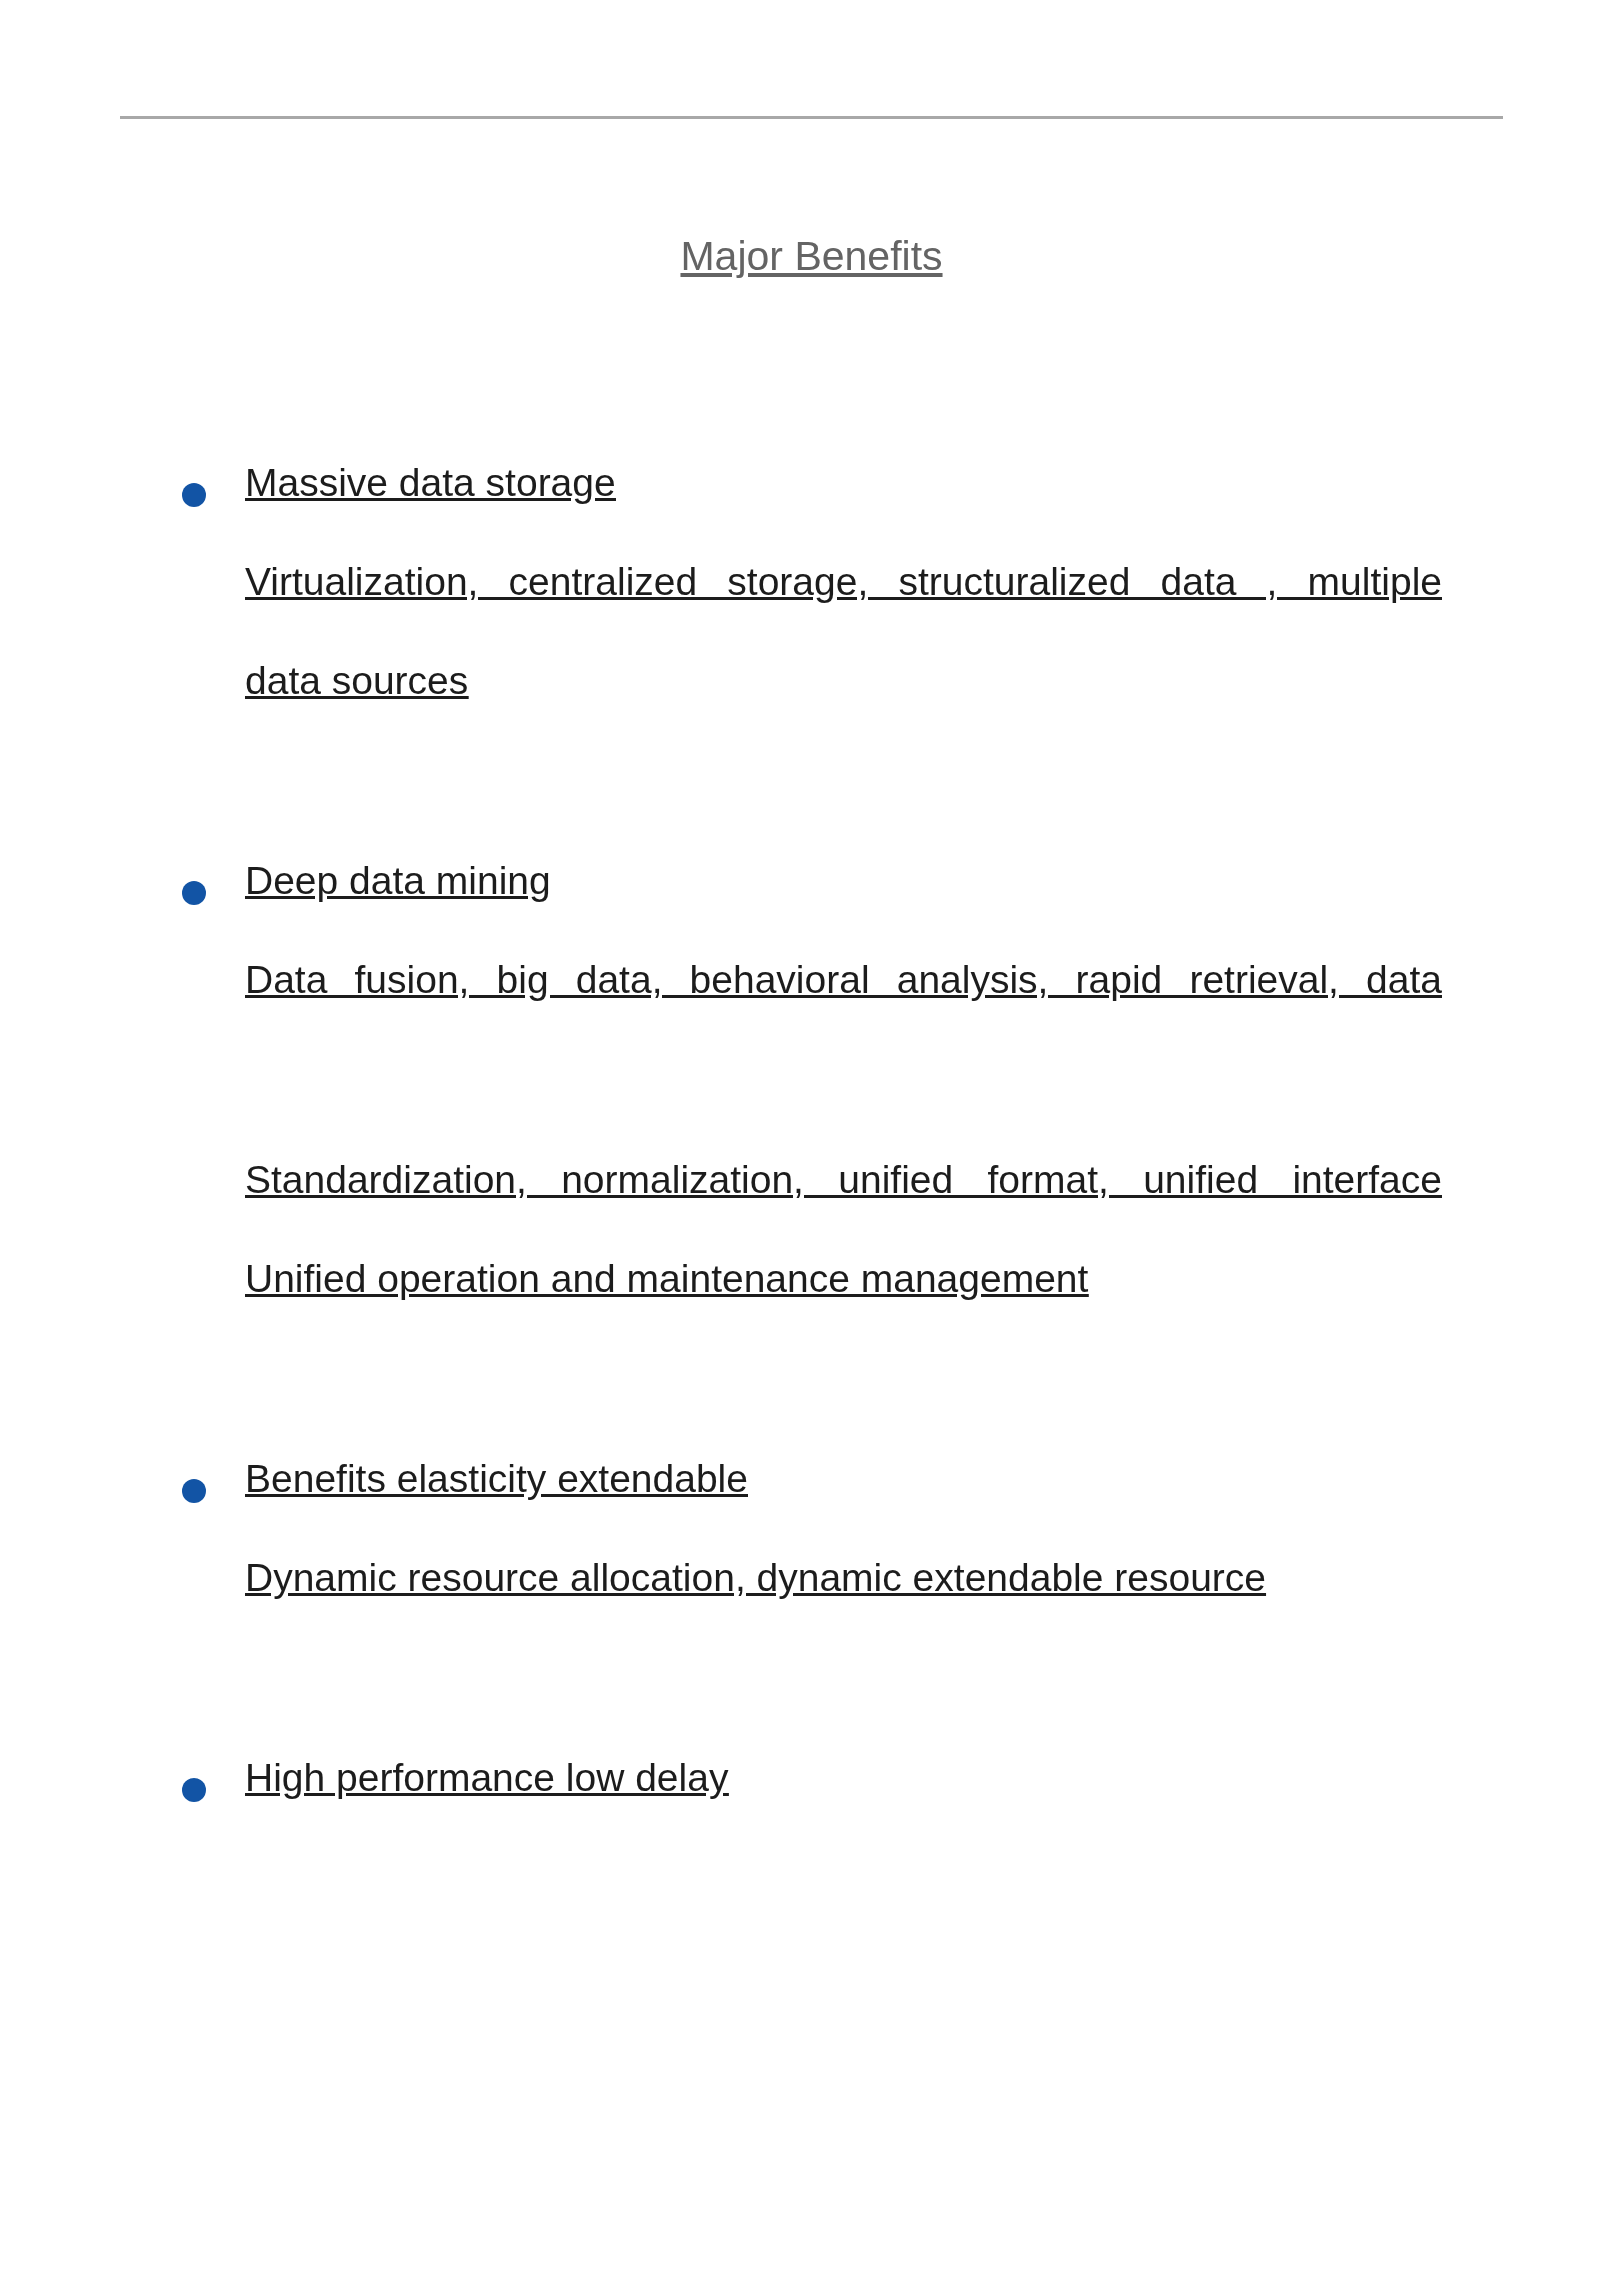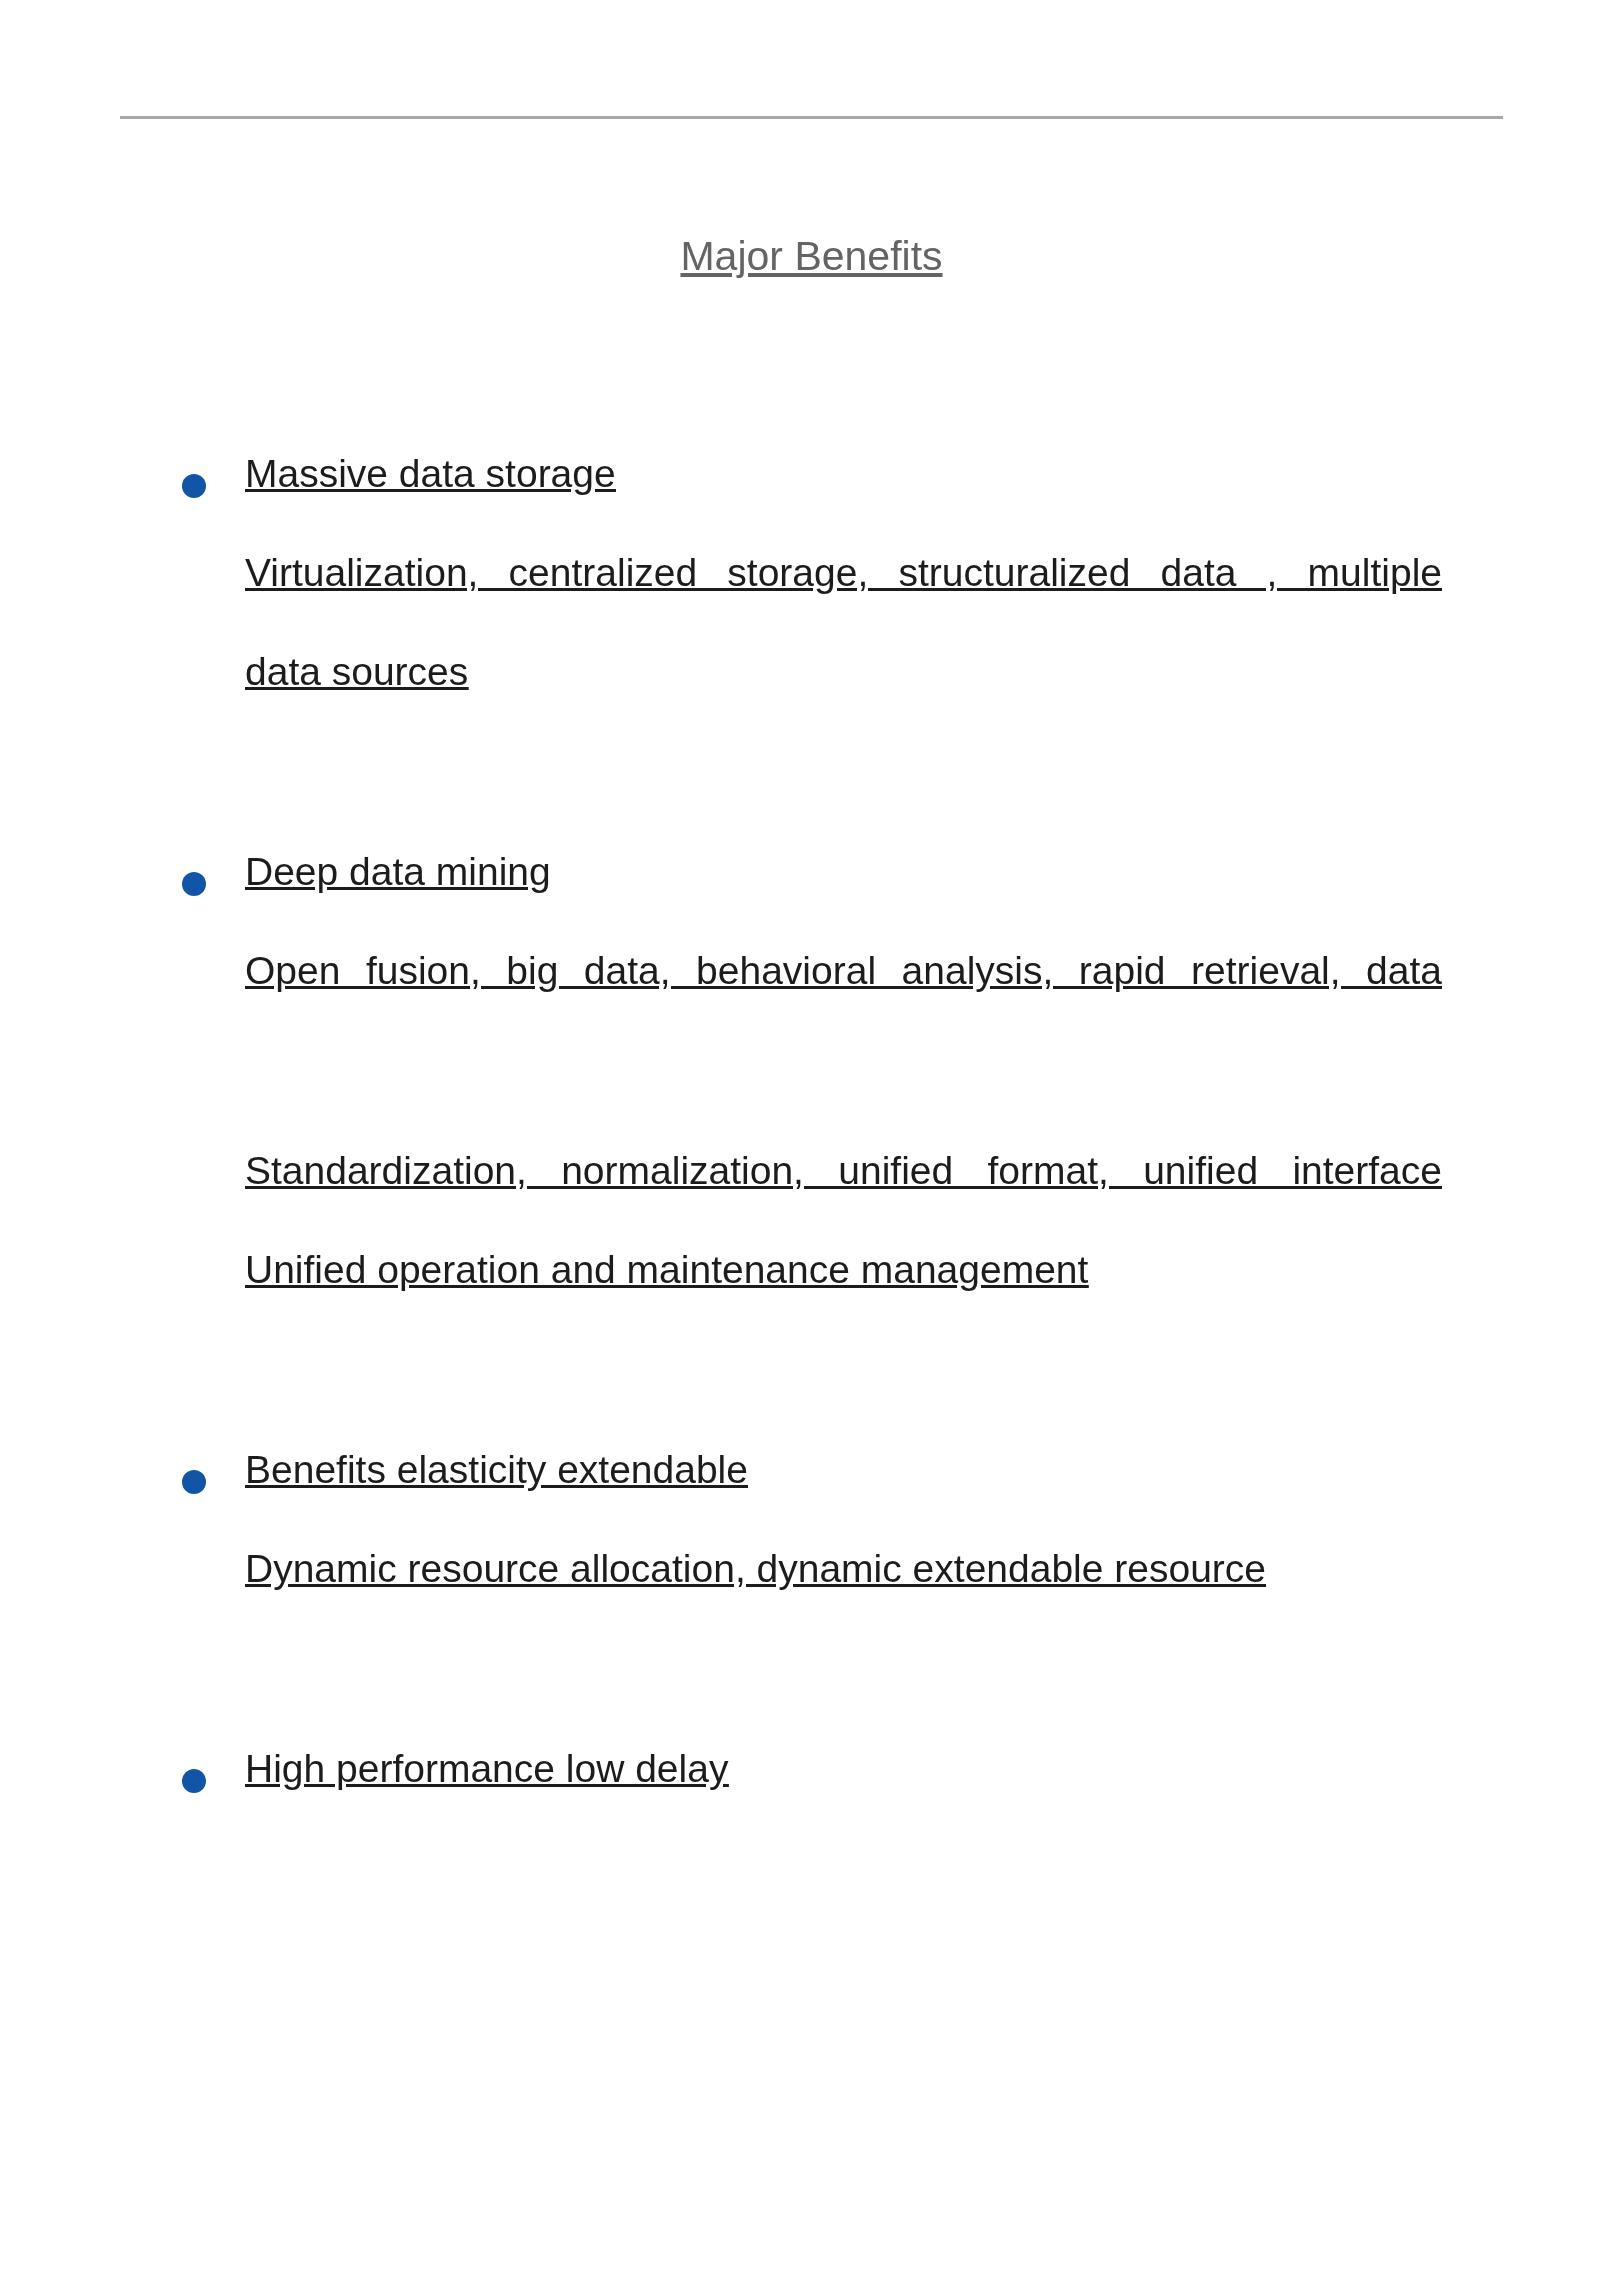--- a/index.html
+++ b/index.html
@@ -34,21 +34,21 @@
     width:100%;
     text-align:center;
     font-size:41px;
     line-height:52px;
     color:var(--title-color);
     letter-spacing:0;
   }
   .benefits-list{
     position:absolute;
     left:245px;
-    top:424px;
+    top:433px;
     width:1197px;
     font-size:39px;
     color:var(--text-color);
   }
   .benefit-item{
     margin-bottom:101px;
   }
   .heading-line{
     position:relative;
     line-height:99px;
@@ -78,21 +78,21 @@
   <div class="top-rule"></div>
   <div class="page-title">Major Benefits</div>
   <div class="benefits-list">
       <div class="benefit-item">
         <div class="heading-line"><span class="bullet-dot"></span><span>Massive data storage</span></div>
         <div class="desc-line justify">Virtualization, centralized storage, structuralized data , multiple</div>
         <div class="desc-line">data sources</div>
       </div>
       <div class="benefit-item">
         <div class="heading-line"><span class="bullet-dot"></span><span>Deep data mining</span></div>
-        <div class="desc-line justify">Open fusion, big data, behavioral analysis, rapid retrieval, data</div>
+        <div class="desc-line justify">Data fusion, big data, behavioral analysis, rapid retrieval, data</div>
       </div>
       <div class="benefit-item">
         <div class="desc-line justify">Standardization, normalization, unified format, unified interface</div>
         <div class="desc-line">Unified operation and maintenance management</div>
       </div>
       <div class="benefit-item">
         <div class="heading-line"><span class="bullet-dot"></span><span>Benefits elasticity extendable</span></div>
         <div class="desc-line">Dynamic resource allocation, dynamic extendable resource</div>
       </div>
       <div class="benefit-item">

